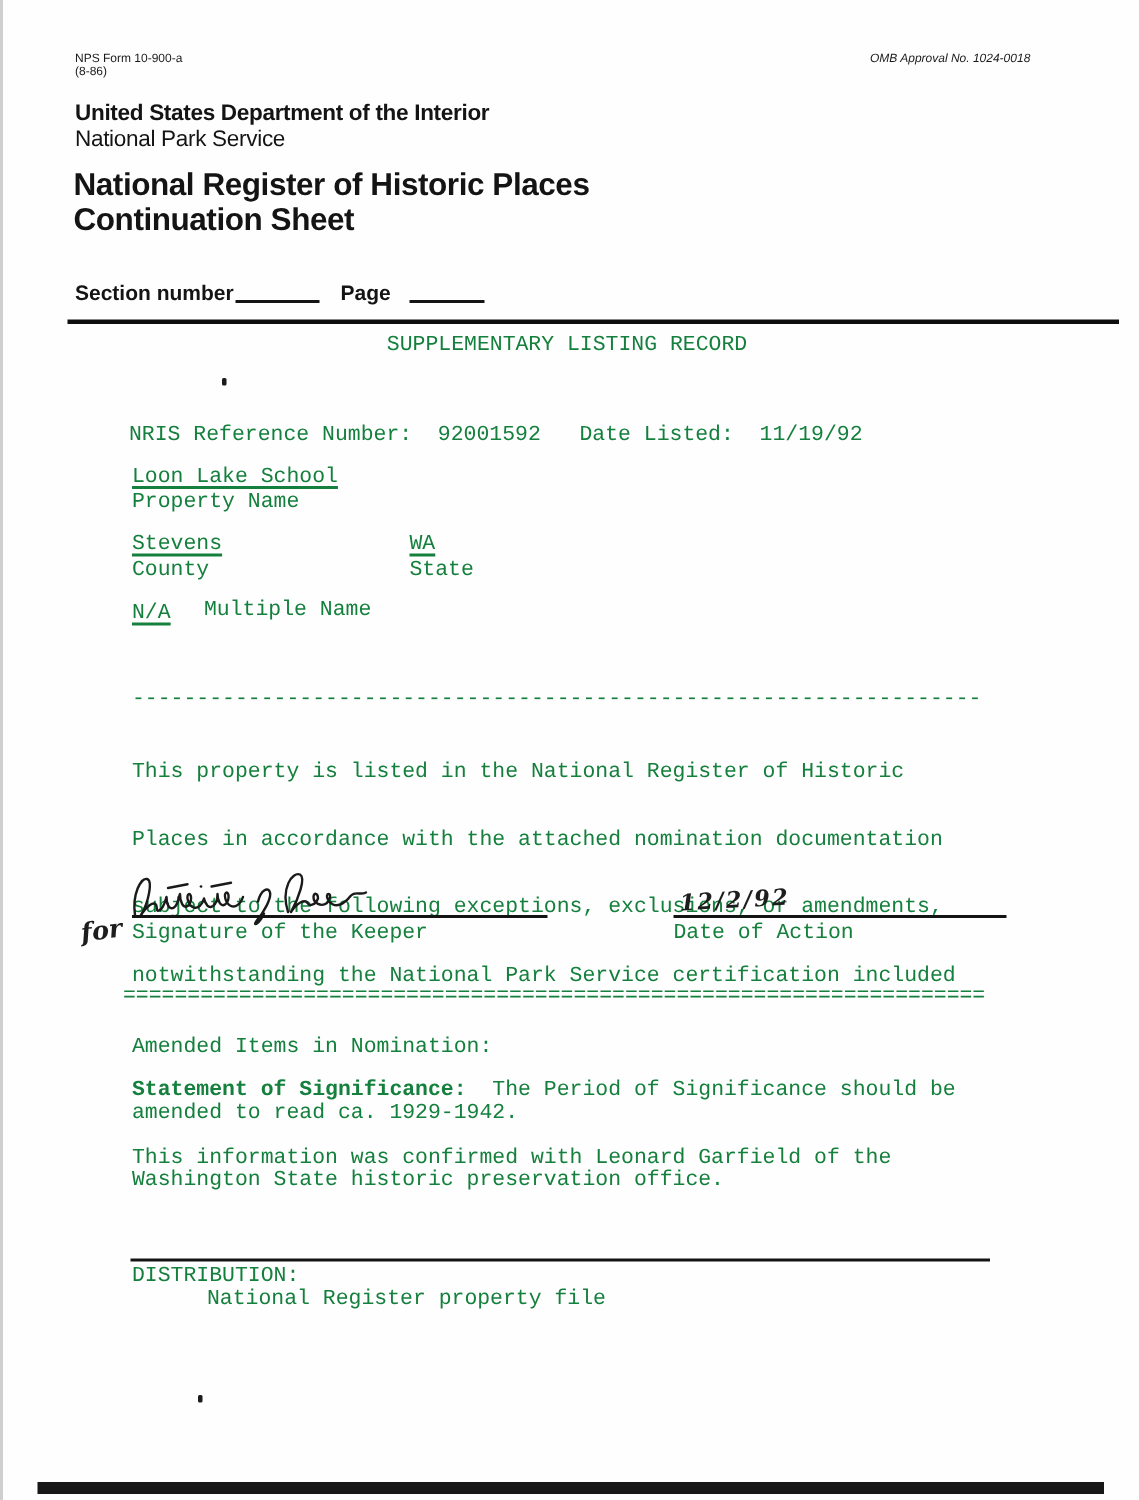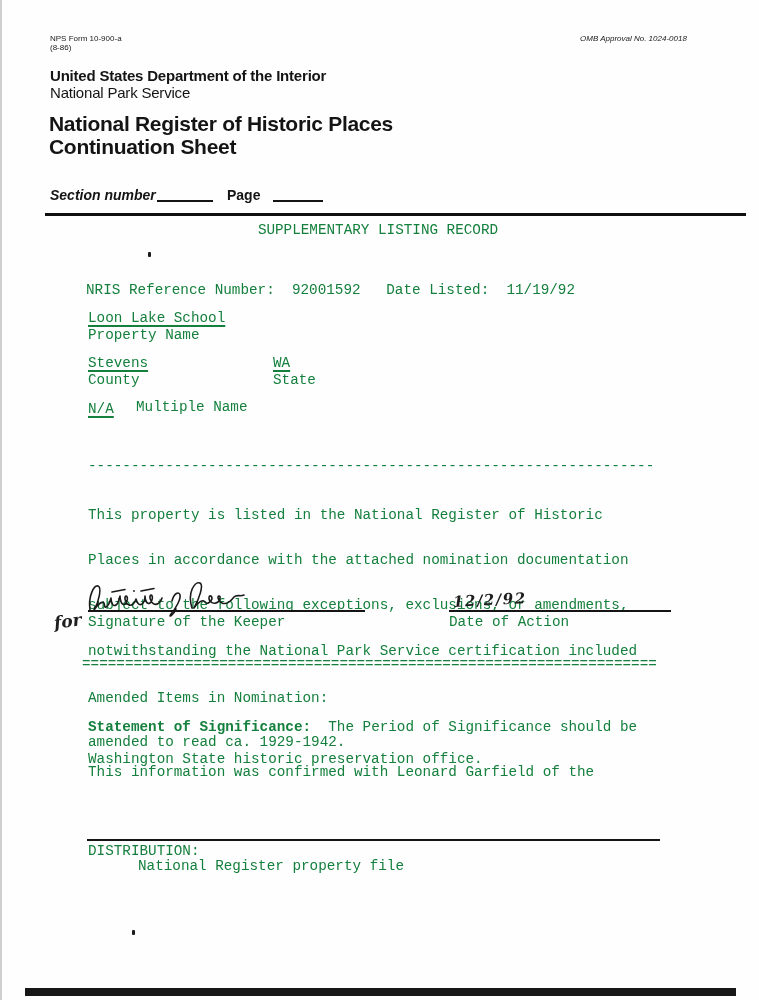--- a/index.html
+++ b/index.html
@@ -12,21 +12,21 @@
   .edge-left  { left:0; top:0; width:2px; height:1000px; background:#cfcfcf; }
   .bottom-bar { left:25px; top:988px; width:711px; height:8px; background:#171717; }
   .speck { width:3px; height:5px; background:#1b1b1b; border-radius:1px; }
 
   
   .form-no   { left:50px;  top:34px;  font-size:8px;  line-height:9px; color:#1a1a1a; }
   .omb       { left:580px; top:34px;  font-size:8px;  font-style:italic; color:#1a1a1a; }
   .dept      { left:50px;  top:67px;  font-size:15px; font-weight:bold; letter-spacing:-0.2px; }
   .nps       { left:50px;  top:84px;  font-size:15px; letter-spacing:-0.2px; }
   .big-title { left:49px;  top:112px; font-size:21px; font-weight:bold; line-height:23px; letter-spacing:-0.3px; }
-  .sec-label { left:50px;  top:187px; font-size:14px; font-weight:bold;font-style:italic; }
+  .sec-label { left:50px;  top:187px; font-size:14px; font-weight:bold; }
   .page-label{ left:227px; top:187px; font-size:14px; font-weight:bold; }
   .blank1    { left:157px; top:200px; width:56px; height:2px; background:#141414; }
   .blank2    { left:273px; top:200px; width:50px; height:2px; background:#141414; }
   .rule-top  { left:45px;  top:213px; width:701px; height:3px; background:#0f0f0f; }
 
   
   .mono {
     position:absolute; font-family:"Liberation Mono","DejaVu Sans Mono",monospace;
     font-size:14.3px; line-height:15px; color:#15803d; white-space:pre;
   }
@@ -46,21 +46,21 @@
   .t-dashes    { left:88px;  top:459px; }
   .t-para      { left:88px;  top:478px; }
   .t-para div  { height:15.2px; }
   .t-keeper    { left:88px;  top:615px; }
   .t-dlabel    { left:449px; top:615px; }
   .t-equals    { left:82px;  top:657px; }
   .t-amended   { left:88px;  top:691px; }
   .t-stmt1     { left:88px;  top:720px; }
   .t-stmt2     { left:88px;  top:735px; }
   .t-conf1     { left:88px;  top:765px; }
-  .t-conf2     { left:88px;  top:752px; }
+  .t-conf2     { left:88px;  top:780px; }
   .t-dist      { left:88px;  top:844px; }
   .t-item1     { left:138px; top:859px; }
   .t-item2     { left:138px; top:874px; }
 
   
   .sig-line  { left:88px;  top:610px; width:277px; height:2px; background:#141414; }
   .date-line { left:449px; top:610px; width:222px; height:2px; background:#141414; }
   .dist-rule { left:87px;  top:839px; width:573px; height:2px; background:#141414; }
   .sig-svg   { left:84px;  top:578px; }
   .hand {

